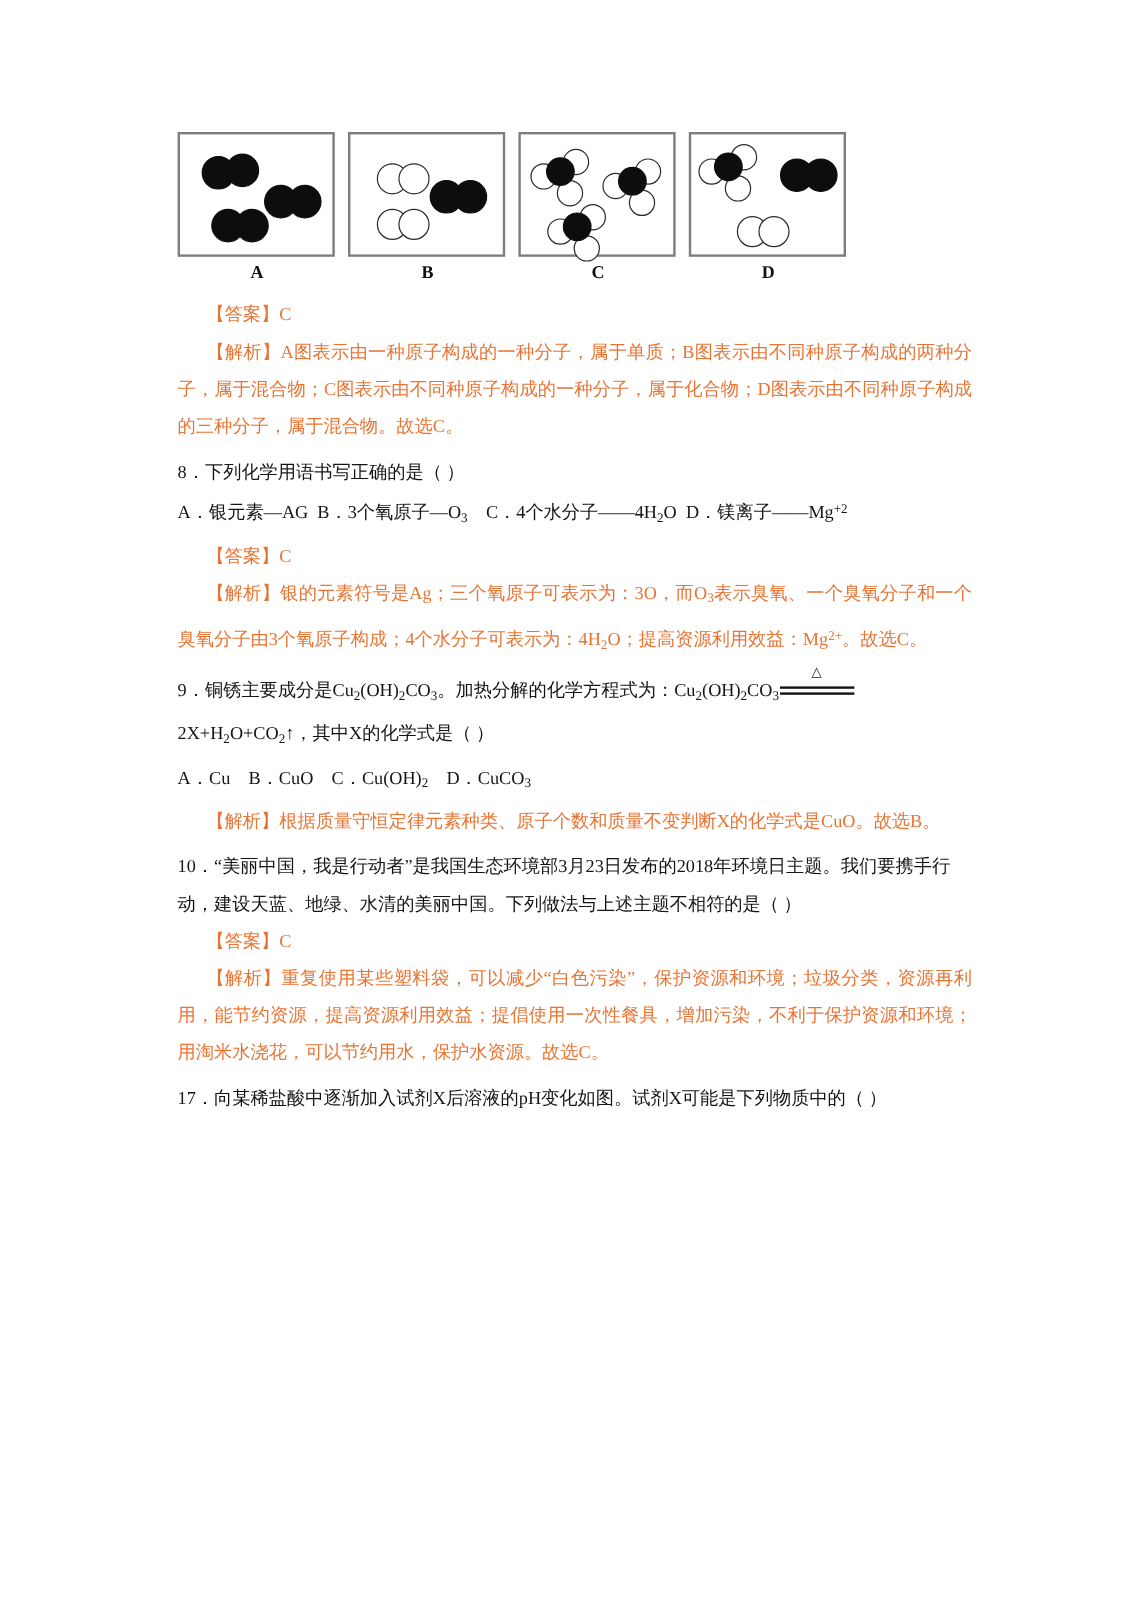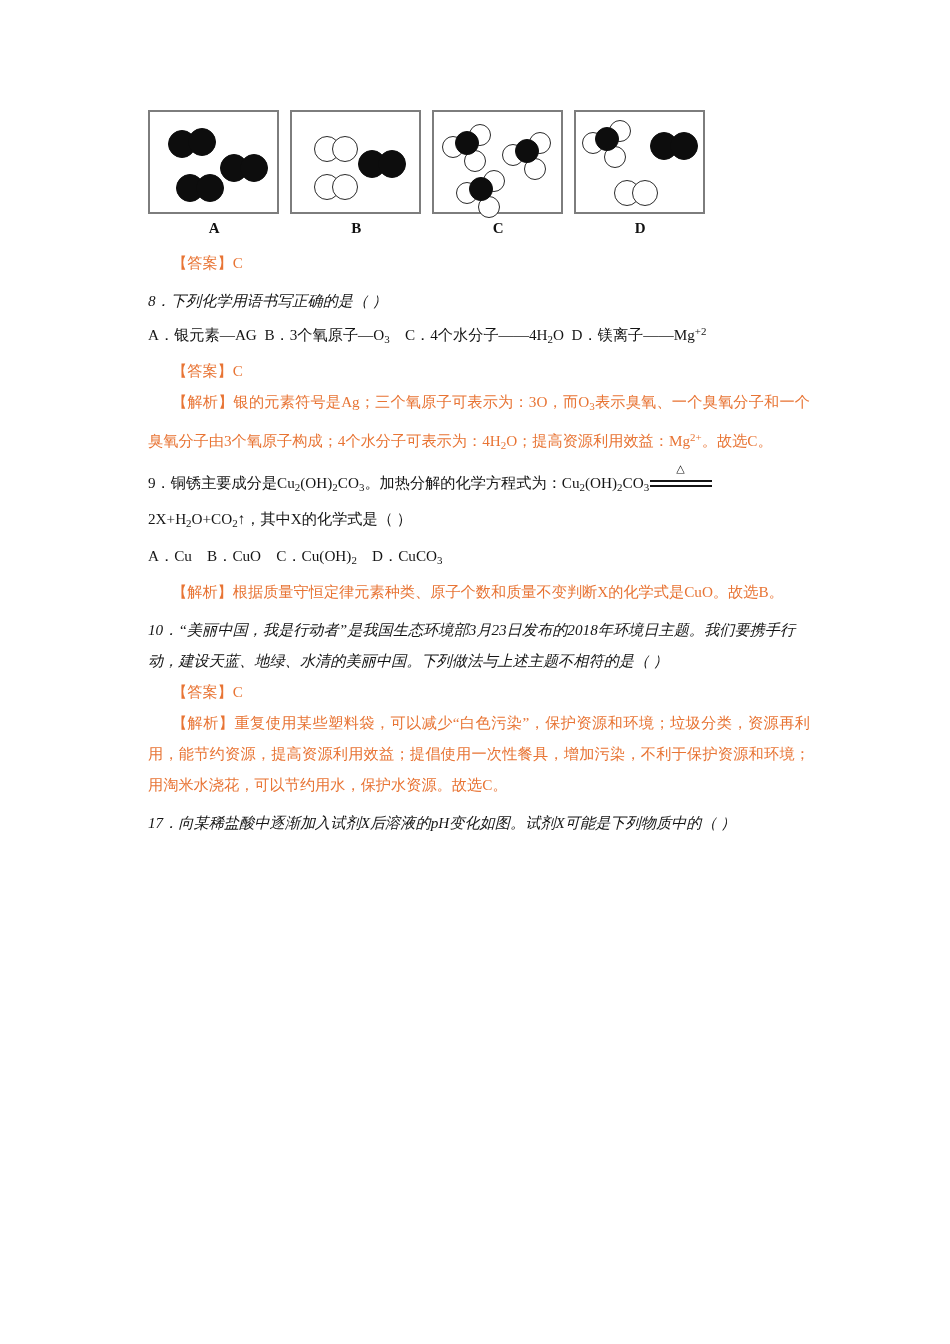--- a/index.html
+++ b/index.html
@@ -73,21 +73,20 @@
 
   
   .line {
     font-size: 15.2px;
     line-height: 31px;
     color: #141414;
     white-space: nowrap;
   }
   .line.wrap {
     white-space: normal;
-    font-style: italic;
   }
   .ans {
     color: #E87434;
     font-size: 15.2px;
     line-height: 31px;
   }
   .ans.wrap {
     white-space: normal;
     text-align: justify;
   }
@@ -196,20 +195,23 @@
         <div class="fig-label">D</div>
       </div>
 
     </div>
 
     <div class="spacer-md"></div>
 
     <div class="ans">
       <span class="tag">【答案】</span><span>C</span>
     </div>
+    <div class="ans wrap">
+      <span class="tag">【解析】</span><span>A图表示由一种原子构成的一种分子，属于单质；B图表示由不同种原子构成的两种分子，属于混合物；C图表示由不同种原子构成的一种分子，属于化合物；D图表示由不同种原子构成的三种分子，属于混合物。故选C。</span>
+    </div>
 
     <div class="line wrap q">8．下列化学用语书写正确的是（    ）</div>
     <div class="line">
       <span>A．银元素—AG</span>&nbsp;&nbsp;<span><span>B．3个氧原子—O</span><sub>3</sub></span>&nbsp;&nbsp;&nbsp;&nbsp;<span><span>C．4个水分子——4H</span><sub>2</sub><span>O</span></span>&nbsp;&nbsp;<span><span>D．镁离子——Mg</span><sup>+2</sup></span>
     </div>
     <div class="ans">
       <span class="tag">【答案】</span><span>C</span>
     </div>
     <div class="ans wrap">
       <span class="tag">【解析】</span><span>银的元素符号是Ag；三个氧原子可表示为：3O，而O</span><sub>3</sub><span>表示臭氧、一个臭氧分子和一个臭氧分子由3个氧原子构成；4个水分子可表示为：4H</span><sub>2</sub><span>O；提高资源利用效益：Mg</span><sup>2+</sup><span>。故选C。</span>

